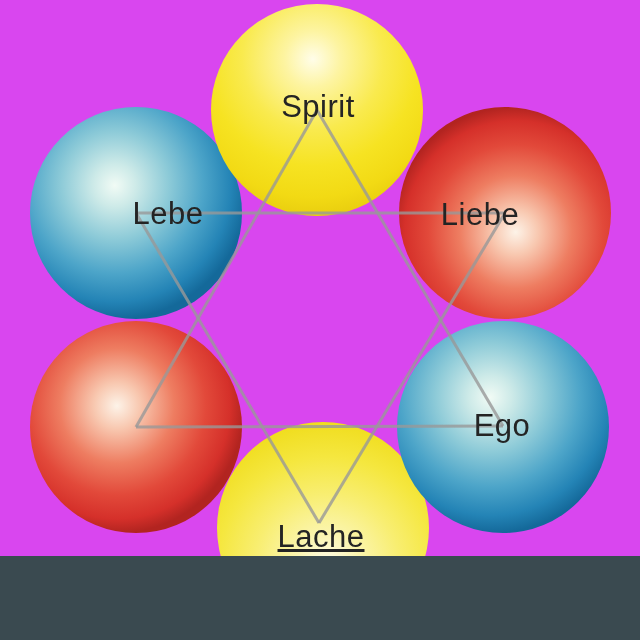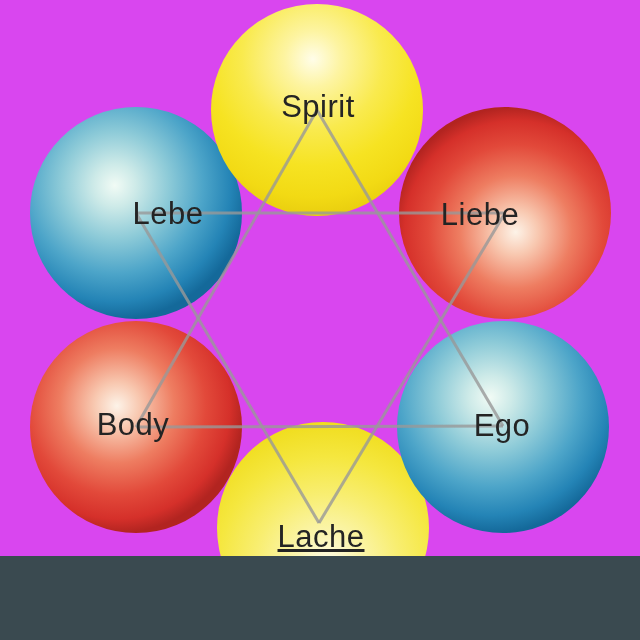--- a/index.html
+++ b/index.html
@@ -87,17 +87,16 @@
     <line x1="317" y1="110" x2="503" y2="426"></line>
     <line x1="136" y1="427" x2="503" y2="426"></line>
     <line x1="136" y1="213" x2="505" y2="213"></line>
     <line x1="136" y1="213" x2="319" y2="523"></line>
     <line x1="505" y1="213" x2="319" y2="523"></line>
   </svg>
 
   <div class="node-label label-spirit">Spirit</div>
   <div class="node-label label-lebe">Lebe</div>
   <div class="node-label label-liebe">Liebe</div>
-  <div class="node-label label-body">Body</div>
   <div class="node-label label-ego">Ego</div>
   <div class="node-label label-lache">Lache</div>
 
 </div>
 
 </body></html>

